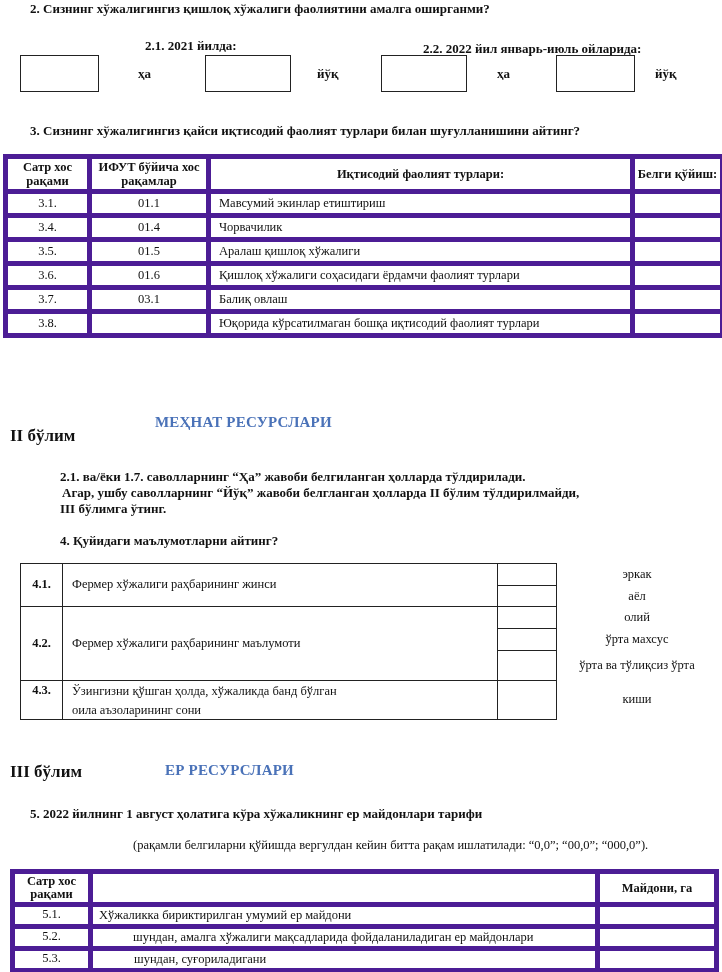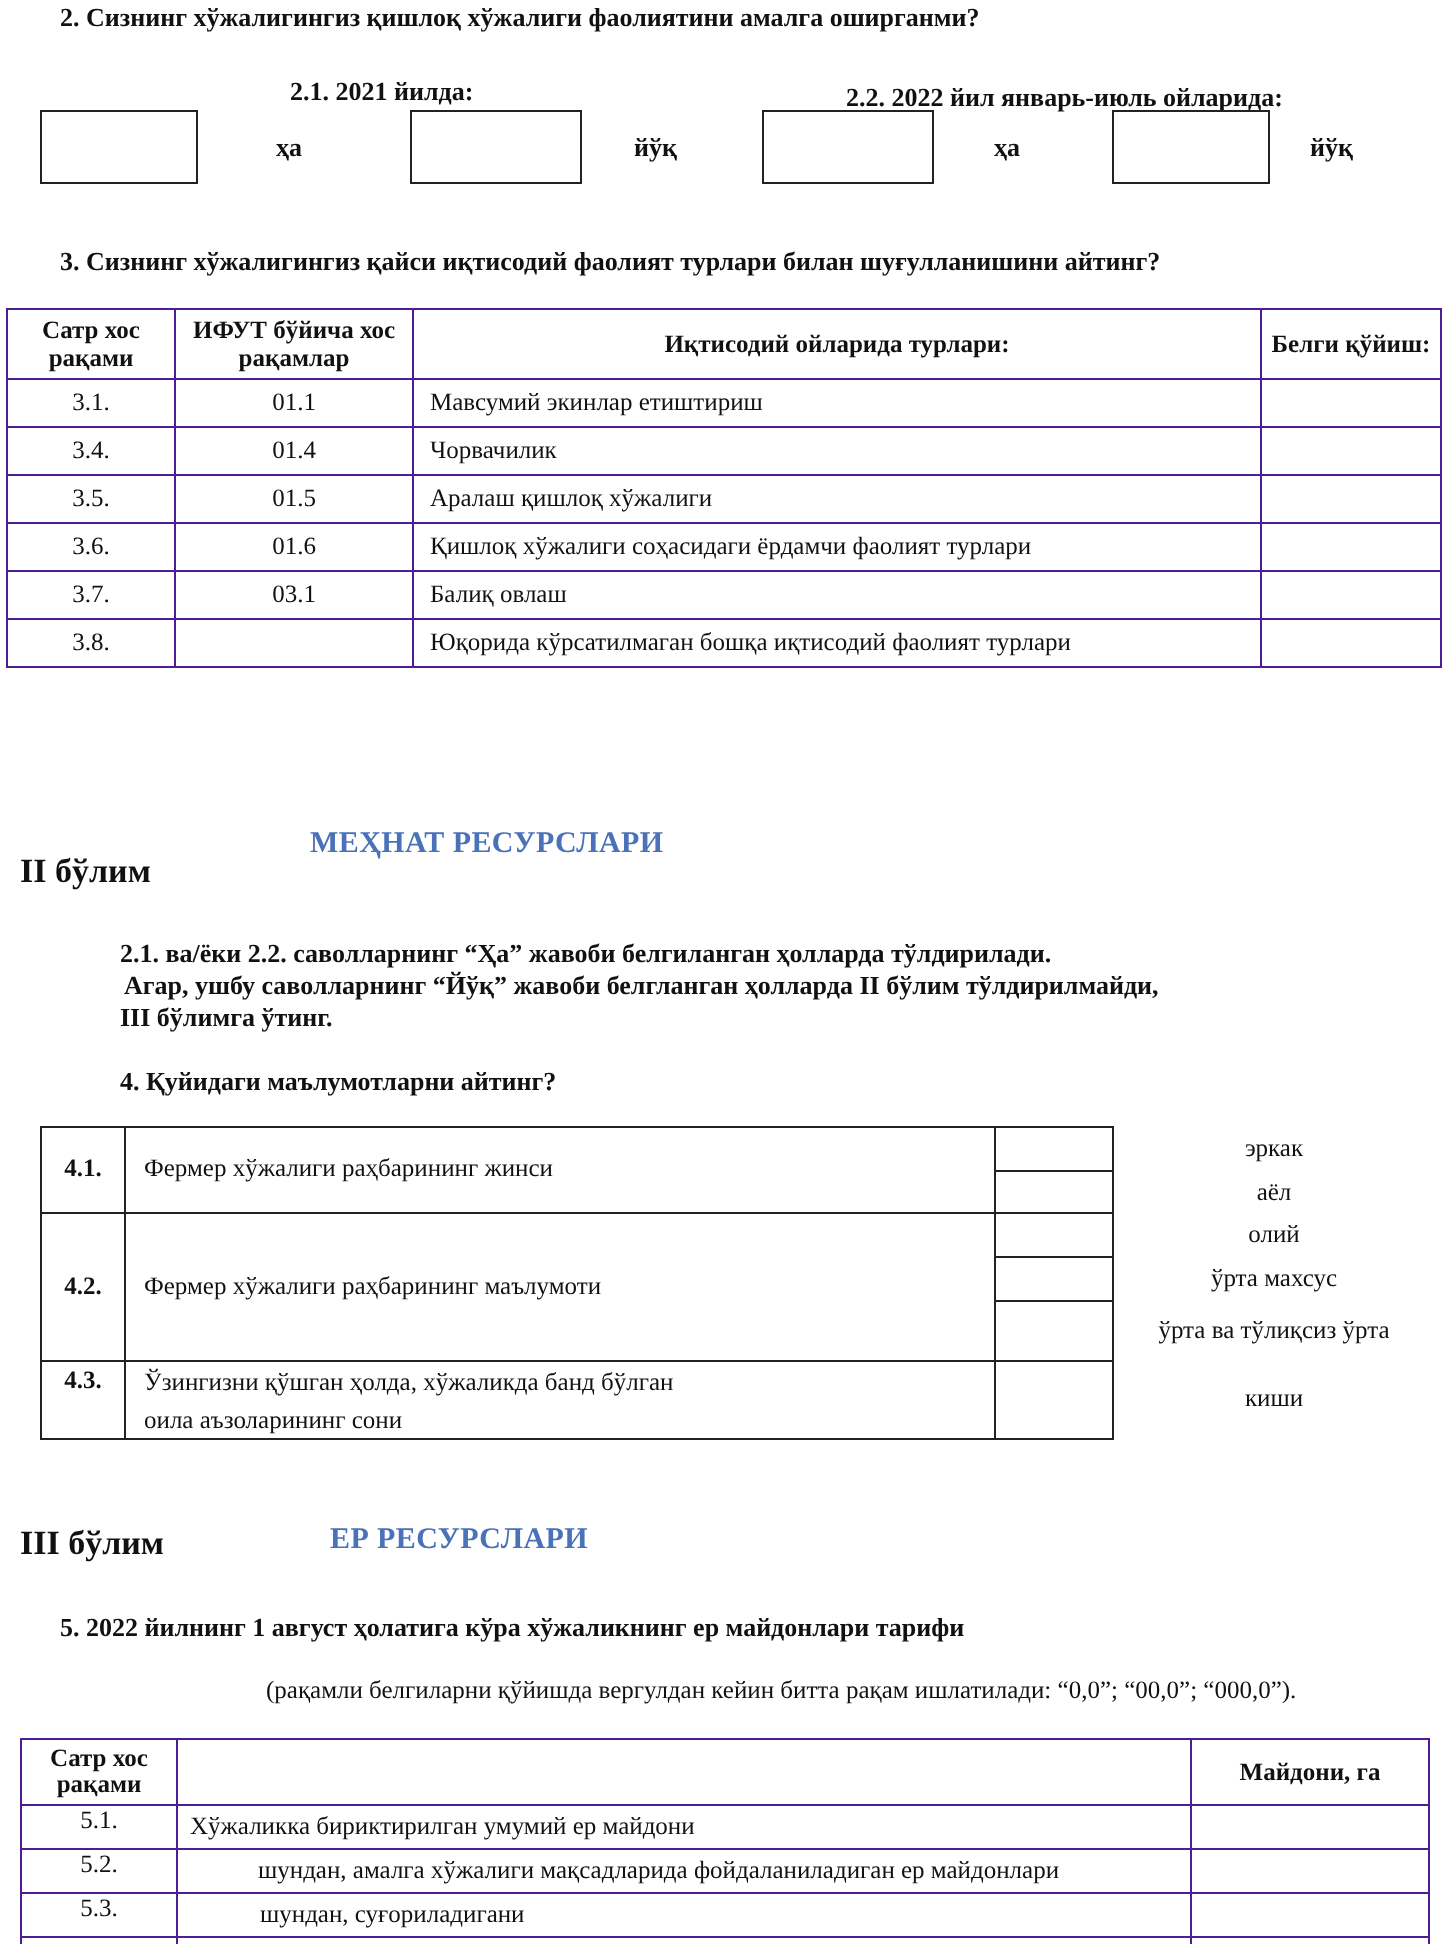--- a/index.html
+++ b/index.html
@@ -4,21 +4,21 @@
 <style>
   html, body { margin:0; padding:0; background:#ffffff; }
   body { width:722px; height:972px; position:relative; overflow:hidden;
          font-family:"Liberation Serif", "DejaVu Serif", serif; color:#111; }
   .abs { position:absolute; }
   .b { font-weight:bold; }
   .q { font-size:13px; font-weight:bold; white-space:nowrap; }
   .box { position:absolute; border:1px solid #222; background:#fff; }
   .lbl { position:absolute; font-size:13px; font-weight:bold; }
   table { border-collapse:collapse; position:absolute; table-layout:fixed; }
-  td, th { border:1px solid #4c1d95; font-size:12.5px; padding:0; }
+  td, th { border:5px solid #4c1d95; font-size:12.5px; padding:0; }
   th { font-weight:bold; }
   .c { text-align:center; }
   .l { text-align:left; padding-left:8px; }
   .sec { position:absolute; font-size:17px; font-weight:bold; }
   .blue { position:absolute; font-size:15px; font-weight:bold; color:#4a72b8; letter-spacing:0.2px; }
   .note { position:absolute; font-size:13px; font-weight:bold; line-height:16px; white-space:nowrap; }
   .opt { position:absolute; font-size:12.5px; text-align:center; width:150px; }
   .cell { position:absolute; border:1px solid #222; box-sizing:border-box; }
 </style>
 </head>
@@ -45,21 +45,21 @@
   <colgroup>
       <col style="width:84px">
       <col style="width:119px">
       <col style="width:424px">
       <col style="width:90px">
     </colgroup>
   <tbody>
       <tr style="height:35px;">
     <th class="c" style="line-height:14px;">Сатр хос рақами</th>
     <th class="c" style="line-height:14px;">ИФУТ бўйича хос рақамлар</th>
-    <th class="c">Иқтисодий ойларида турлари:</th>
+    <th class="c">Иқтисодий фаолият турлари:</th>
     <th class="c" style="line-height:14px;">Белги қўйиш:</th>
   </tr>
   <tr style="height:24px;">
     <td class="c">3.1.</td>
     <td class="c">01.1</td>
     <td class="l">Мавсумий экинлар етиштириш</td>
     <td></td>
   </tr>
   <tr style="height:24px;">
     <td class="c">3.4.</td>
@@ -90,21 +90,21 @@
     <td class="c"></td>
     <td class="l">Юқорида кўрсатилмаган бошқа иқтисодий фаолият турлари</td>
     <td></td>
   </tr>
 </tbody>
   </table>
 
 <div class="sec" style="left:10px; top:426px;">II бўлим</div>
 <div class="blue" style="left:155px; top:414px;">МЕҲНАТ РЕСУРСЛАРИ</div>
 
-<div class="note" style="left:60px; top:469px;">2.1. ва/ёки 2.2. саволларнинг “Ҳа” жавоби белгиланган ҳолларда тўлдирилади.</div>
+<div class="note" style="left:60px; top:469px;">2.1. ва/ёки 1.7. саволларнинг “Ҳа” жавоби белгиланган ҳолларда тўлдирилади.</div>
 <div class="note" style="left:62px; top:485px;">Агар, ушбу саволларнинг “Йўқ” жавоби белгланган ҳолларда II бўлим тўлдирилмайди,</div>
 <div class="note" style="left:60px; top:501px;">III бўлимга ўтинг.</div>
 
 <div class="note" style="left:60px; top:533px;">4. Қуйидаги маълумотларни айтинг?</div>
 
 <div>
 
   <div class="cell" style="left:20px; top:563px; width:43px; height:44px;"></div>
   <div class="cell" style="left:62px; top:563px; width:436px; height:44px;"></div>
   <div class="cell" style="left:497px; top:563px; width:60px; height:23px;"></div>

